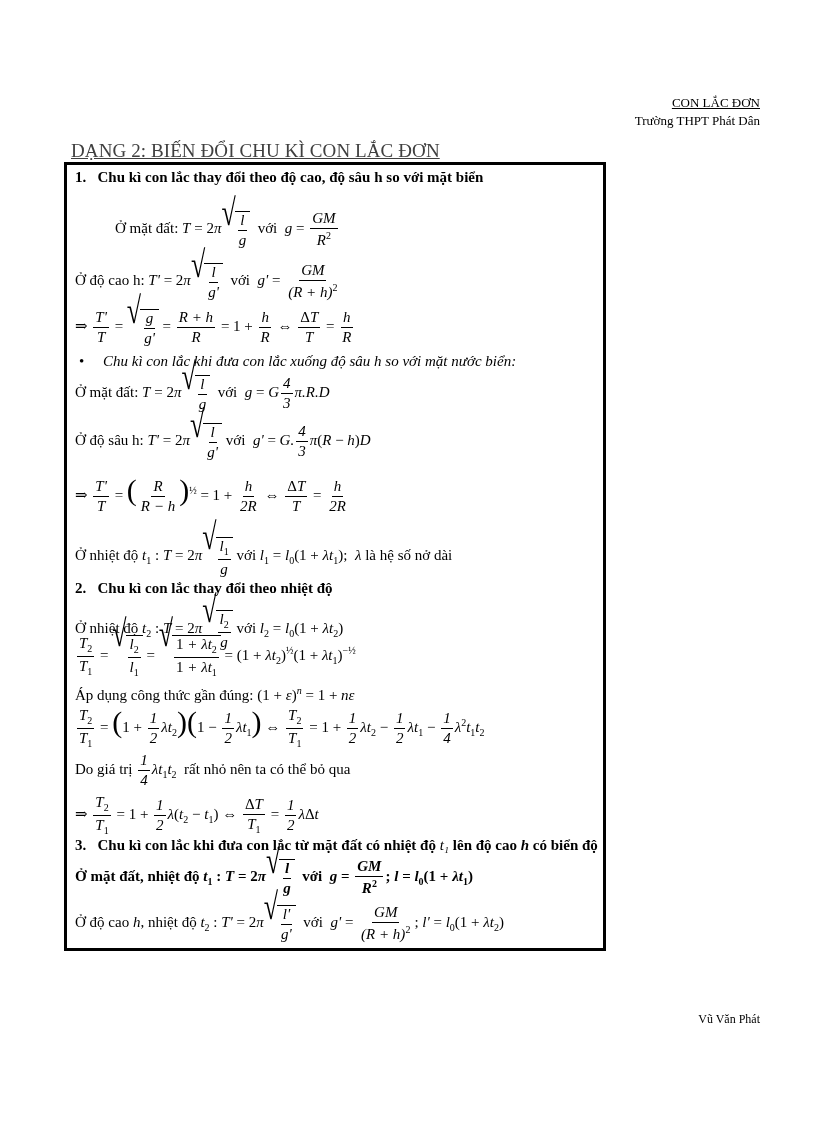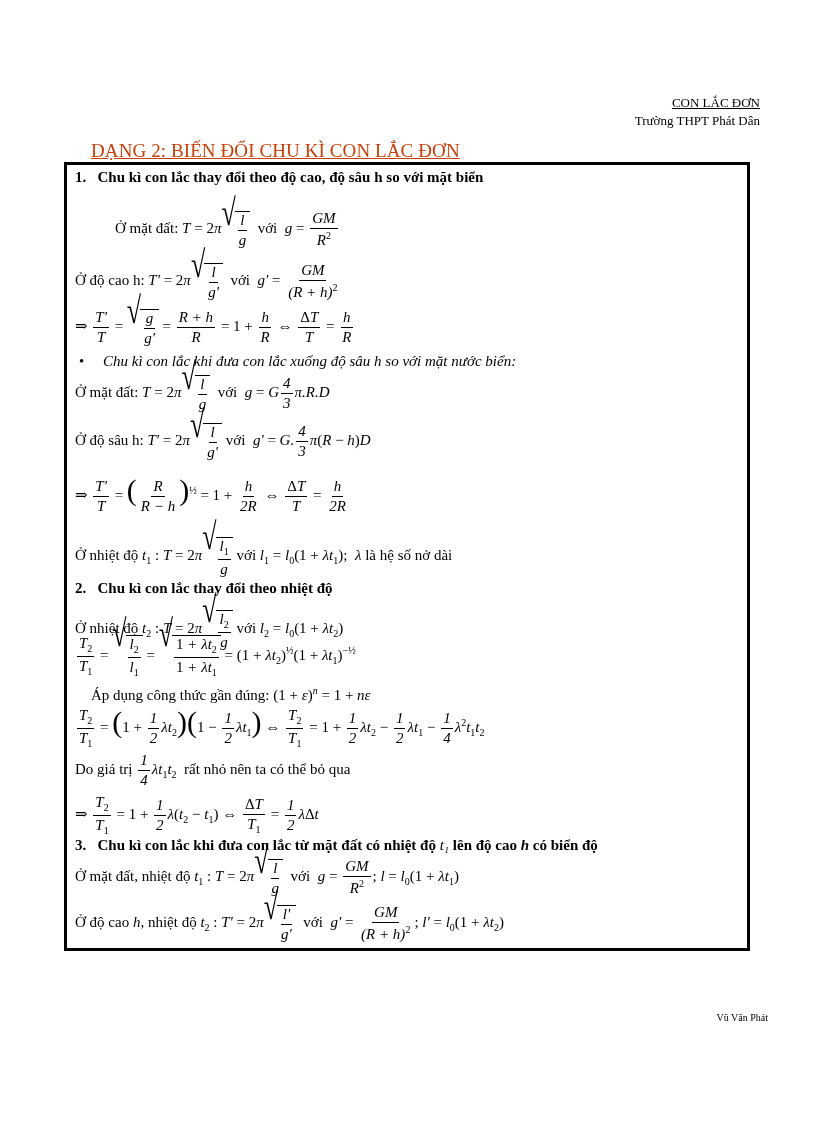--- a/index.html
+++ b/index.html
@@ -1,34 +1,34 @@
 <!DOCTYPE html>
 <html><head>
 <meta charset="utf-8">
 <style>
   html, body { margin:0; padding:0; background:#ffffff; }
   body { width:816px; height:1123px; position:relative; font-family:"Liberation Serif", "DejaVu Serif", serif; color:#000; font-size:15px; }
   .header { position:absolute; right:56px; top:94px; text-align:right; line-height:18px; font-size:13px; }
   .header .subj { text-decoration:underline; }
-  .title { position:absolute; left:71px; top:140px; font-size:19px; color:#c2410c; text-decoration:underline; letter-spacing:0.1px;margin-left:20px; }
-  .box { position:absolute; left:64px; top:162px; width:686px; height:789px; border:3px solid #000; box-sizing:border-box; }
+  .title { position:absolute; left:71px; top:140px; font-size:19px; color:#404040; text-decoration:underline; letter-spacing:0.1px; }
+  .box { position:absolute; left:64px; top:162px; width:542px; height:789px; border:3px solid #000; box-sizing:border-box; }
   .row { position:absolute; left:8px; white-space:nowrap; font-size:15px; }
   .bold { font-weight:bold; }
   .it { font-style:italic; }
   .bullet { display:inline-block; width:24px; text-align:left; padding-left:4px; font-style:normal; }
   .m { font-style:italic; }
   .up { font-style:normal; }
   .frac { display:inline-flex; flex-direction:column; align-items:center; vertical-align:middle; margin:0 2px; line-height:1; }
   .frac .n { padding:0 2px 2px; border-bottom:1px solid #000; font-style:italic; }
   .frac .d { padding:2px 2px 0; font-style:italic; }
   .sqrt { display:inline-flex; align-items:stretch; vertical-align:middle; }
   .sqrt .rad { font-size:26px; line-height:1; transform:scaleY(1.45); transform-origin:bottom; display:inline-block; margin-right:-1px; font-style:normal; }
   .sqrt .in { border-top:1px solid #000; padding-top:1px; }
   sub, sup { font-size:10px; font-style:normal; }
-  .footer { position:absolute; right:48px; top:1012px; font-size:10px;font-family:Liberation Serif, serif; }
+  .footer { position:absolute; right:56px; top:1012px; font-size:12px;font-family:Liberation Serif, serif; }
 </style>
 </head>
 <body>
 
 <div class="header">
   <div class="subj">CON LẮC ĐƠN</div>
   <div>Trường THPT Phát Dân</div>
 </div>
 
 <div class="title">DẠNG 2: BIẾN ĐỔI CHU KÌ CON LẮC ĐƠN</div>
@@ -180,21 +180,21 @@
       </span>
     = <span class="sqrt">
         <span class="rad">√</span>
         <span class="in"><span class="frac">
             <span class="n"><span class="up">1</span> + λt<sub>2</sub></span>
             <span class="d"><span class="up">1</span> + λt<sub>1</sub></span>
           </span></span>
       </span>
     = (1 + <span class="m">λt</span><sub>2</sub>)<sup>½</sup>(1 + <span class="m">λt</span><sub>1</sub>)<sup>−½</sup>
   </div>
-  <div class="row" style="top:520px;margin-left:16px;">
+  <div class="row" style="top:520px;">
     <span>Áp dụng công thức gần đúng:</span>
     (1 + <span class="m">ε</span>)<sup class="m">n</sup> = 1 + <span class="m">nε</span>
   </div>
   <div class="row" style="top:540px;">
     <span class="frac">
         <span class="n">T<sub>2</sub></span>
         <span class="d">T<sub>1</sub></span>
       </span> = <span style="font-size:30px;">(</span>1 + <span class="frac">
         <span class="n up">1</span>
         <span class="d up">2</span>
@@ -241,21 +241,21 @@
   </div>
 
   <div class="row bold" style="top:672px;">
     <span>3.</span>&nbsp;&nbsp;
     <span>Chu kì con lắc khi đưa con lắc từ mặt đất có nhiệt độ</span>
     <span class="m" style="font-weight:normal;">t₁</span>
     <span>lên độ cao</span>
     <span class="m">h</span>
     <span>có biển độ</span>
   </div>
-  <div class="row" style="top:694px;">
+  <div class="row" style="top:694px;font-weight:bold;">
     Ở mặt đất, nhiệt độ <span class="m">t</span><sub>1</sub> : <span class="m">T</span> = 2<span class="m">π</span><span class="sqrt">
         <span class="rad">√</span>
         <span class="in"><span class="frac">
             <span class="n">l</span>
             <span class="d">g</span>
           </span></span>
       </span>
     &nbsp;với&nbsp; <span class="m">g</span> = <span class="frac">
         <span class="n">GM</span>
         <span class="d">R<sup>2</sup></span>

